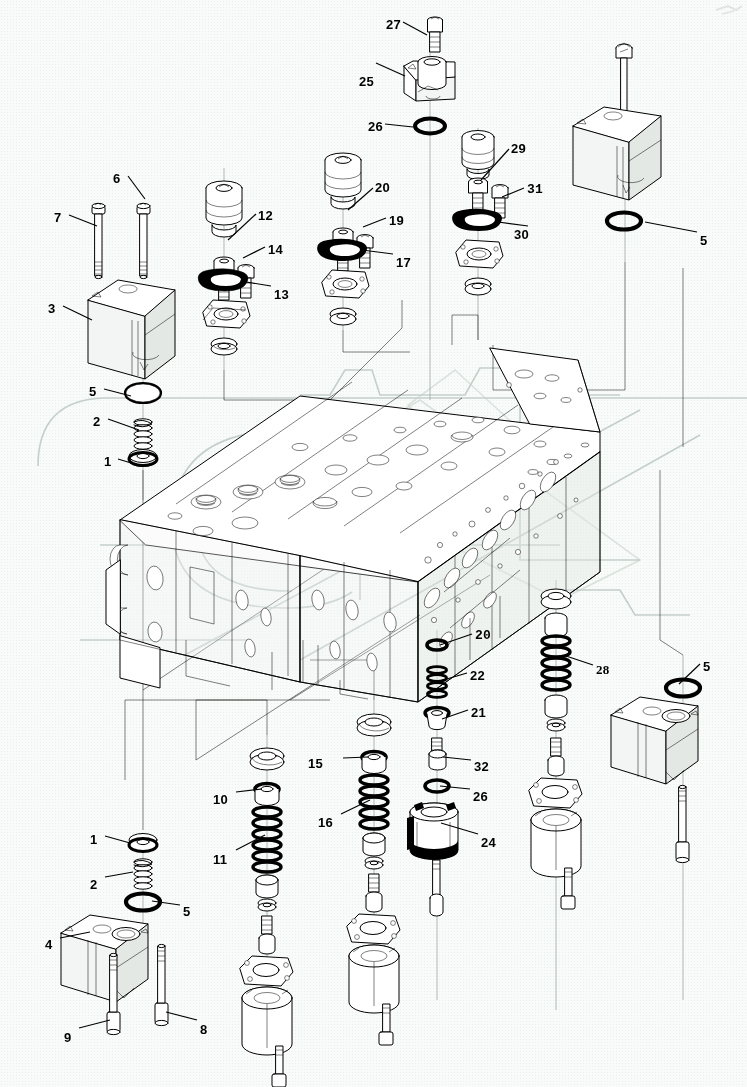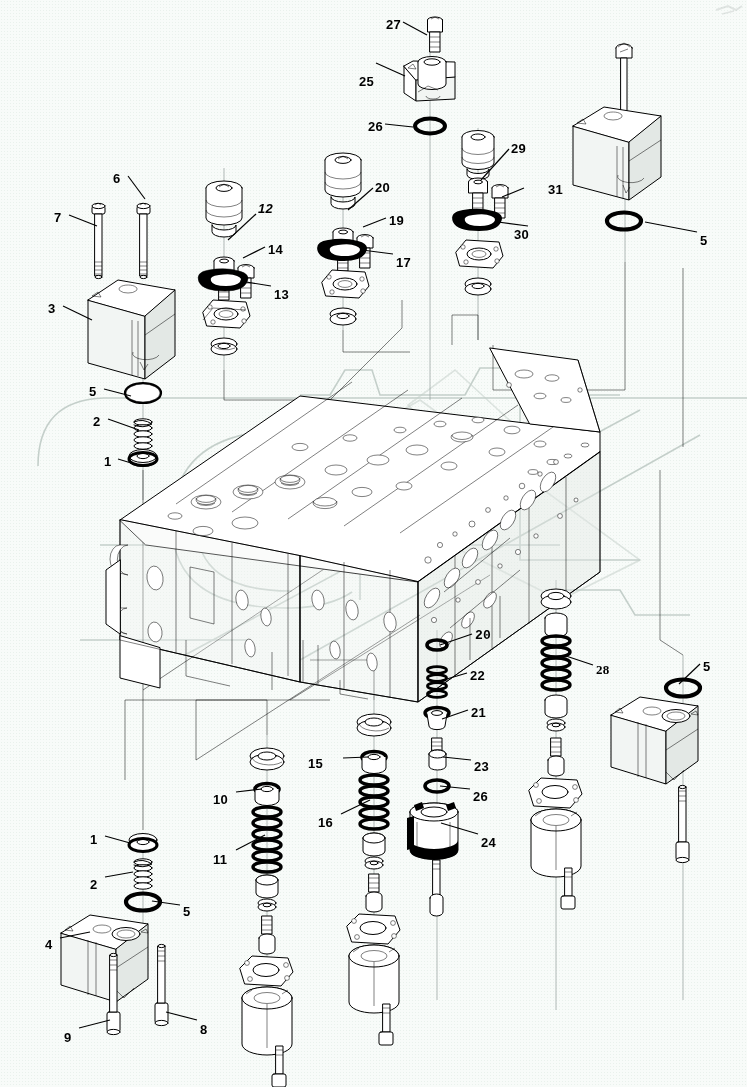--- a/index.html
+++ b/index.html
@@ -804,41 +804,41 @@
       <div class="callout" style="left: 93px; top: 415px;">2</div>
       <div class="callout" style="left: 48px; top: 302px;">3</div>
       <div class="callout" style="left: 45px; top: 938px;">4</div>
       <div class="callout" style="left: 89px; top: 385px;">5</div>
       <div class="callout" style="left: 113px; top: 172px;">6</div>
       <div class="callout" style="left: 54px; top: 211px;">7</div>
       <div class="callout" style="left: 200px; top: 1023px;">8</div>
       <div class="callout" style="left: 64px; top: 1031px;">9</div>
       <div class="callout" style="left: 213px; top: 793px;">10</div>
       <div class="callout" style="left: 213px; top: 853px;">11</div>
-      <div class="callout" style="left: 258px; top: 202px; font-style: italic;">12</div>
+      <div class="callout" style="left: 258px; top: 209px;">12</div>
       <div class="callout" style="left: 274px; top: 288px;">13</div>
       <div class="callout" style="left: 268px; top: 243px;">14</div>
       <div class="callout" style="left: 308px; top: 757px;">15</div>
       <div class="callout" style="left: 318px; top: 816px;">16</div>
       <div class="callout" style="left: 396px; top: 256px;">17</div>
       <div class="callout" style="left: 375px; top: 181px;">20</div>
       <div class="callout" style="left: 389px; top: 214px;">19</div>
       <div class="callout" style="left: 475px; top: 629px; font-family: Liberation Mono, monospace;">20</div>
       <div class="callout" style="left: 471px; top: 706px;">21</div>
       <div class="callout" style="left: 470px; top: 669px;">22</div>
-      <div class="callout" style="left: 474px; top: 760px;">23</div>
+      <div class="callout" style="left: 474px; top: 760px;">32</div>
       <div class="callout" style="left: 481px; top: 836px;">24</div>
       <div class="callout" style="left: 359px; top: 75px;">25</div>
       <div class="callout" style="left: 368px; top: 120px;">26</div>
       <div class="callout" style="left: 473px; top: 790px;">26</div>
       <div class="callout" style="left: 386px; top: 18px;">27</div>
       <div class="callout" style="left: 596px; top: 663px; font-family: Liberation Serif, serif;">28</div>
       <div class="callout" style="left: 511px; top: 142px;">29</div>
       <div class="callout" style="left: 514px; top: 228px;">30</div>
-      <div class="callout" style="left: 548px; top: 183px;">31</div>
+      <div class="callout" style="left: 527px; top: 183px; font-family: Liberation Mono, monospace;">31</div>
       <div class="callout" style="left: 700px; top: 234px;">5</div>
       <div class="callout" style="left: 703px; top: 660px;">5</div>
       <div class="callout" style="left: 183px; top: 905px;">5</div>
       <div class="callout" style="left: 90px; top: 833px;">1</div>
       <div class="callout" style="left: 90px; top: 878px;">2</div>
     </div>
 
 </div>
 
 </body></html>

